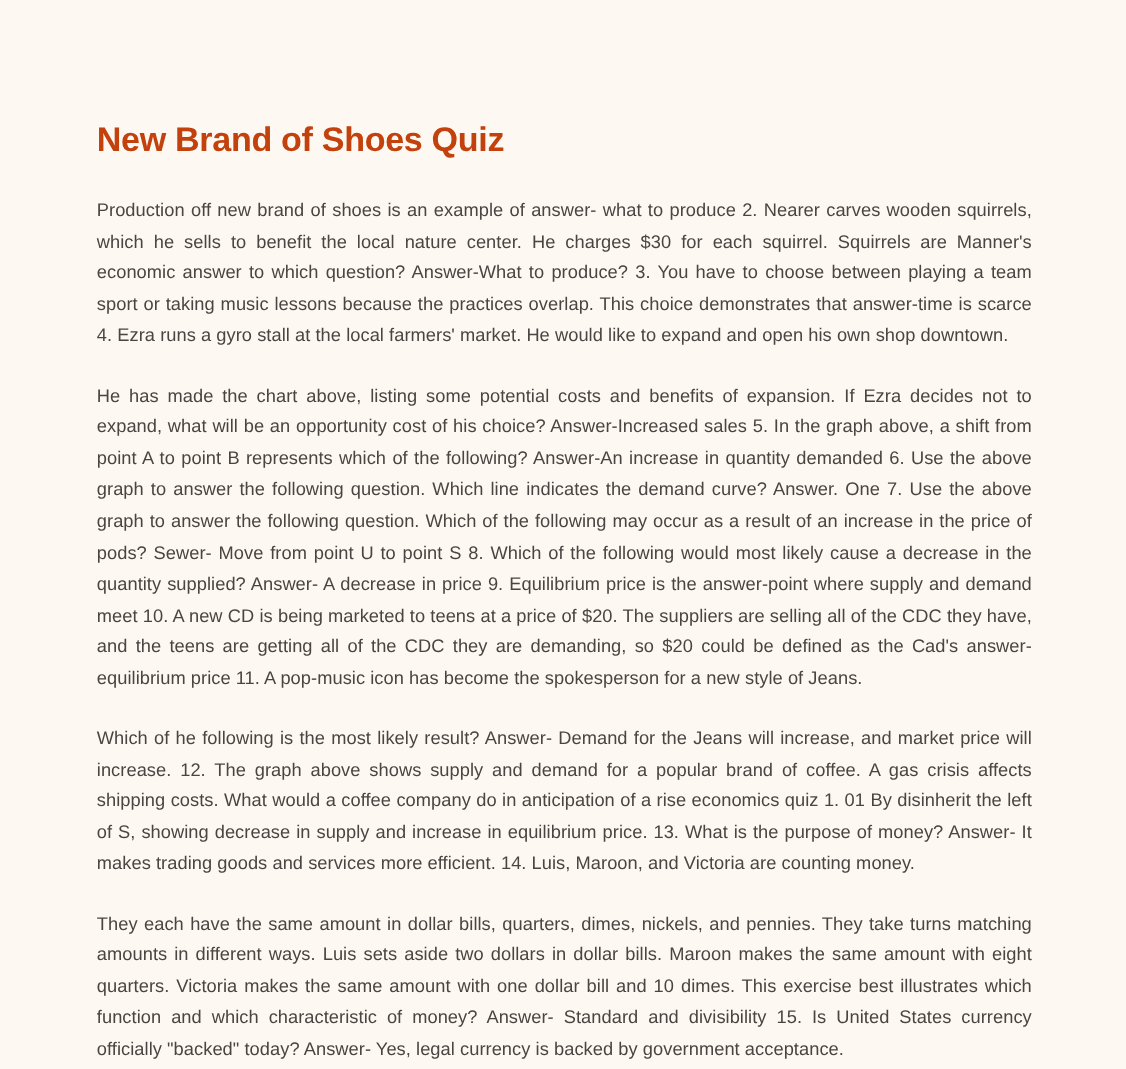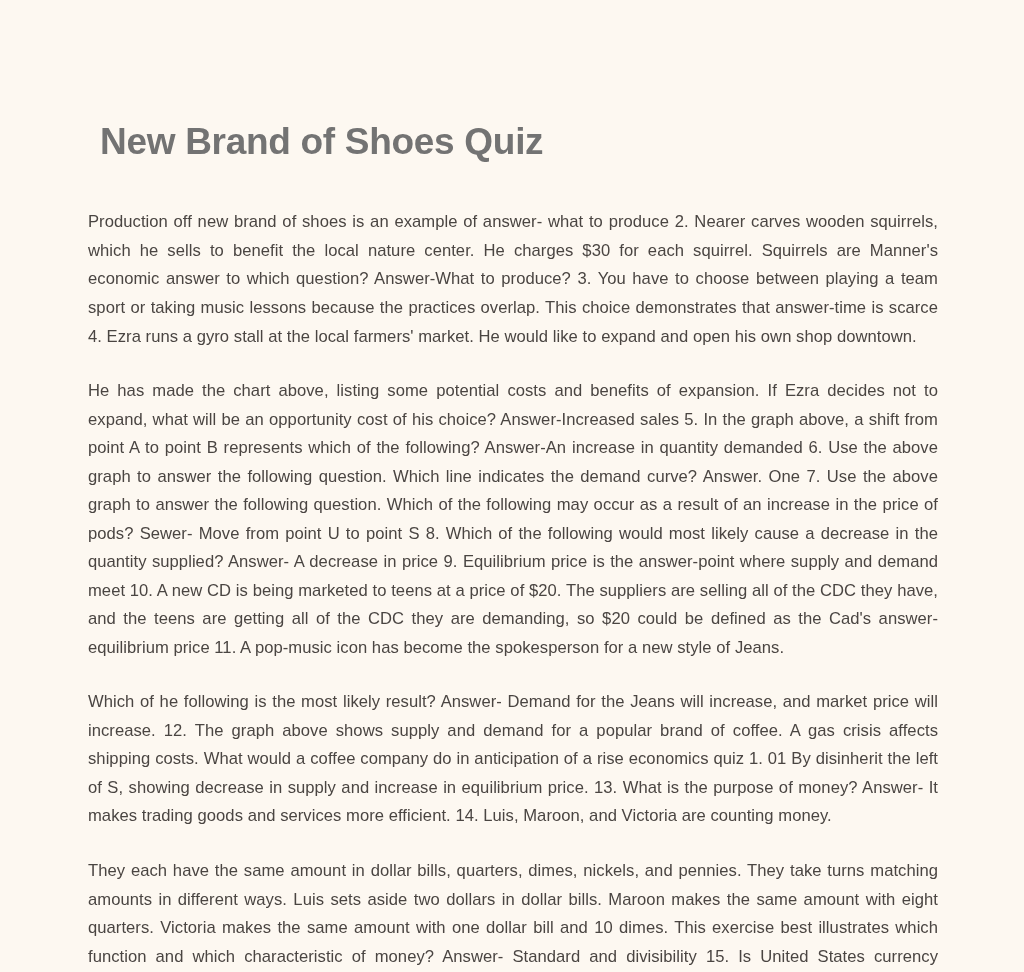--- a/index.html
+++ b/index.html
@@ -55,26 +55,26 @@
     position: absolute;
     right: 74px;
     top: 62px;
     width: 120px;
     height: 110px;
   }
   .logo svg { display: block; }
 
   
   .doc-title {
-    margin: 12px;
+    margin: 0;
     padding-top: 108px;
-    font-size: 37px;
+    font-size: 31px;
     font-weight: bold;
     letter-spacing: -0.3px;
-    color: #737373;
+    color: #c2410c;
     line-height: 1.2;
   }
 
   
   .article {
     padding-top: 31px;
     width: 850px;
   }
   .article p {
     margin: 1px 0 26px 0;

